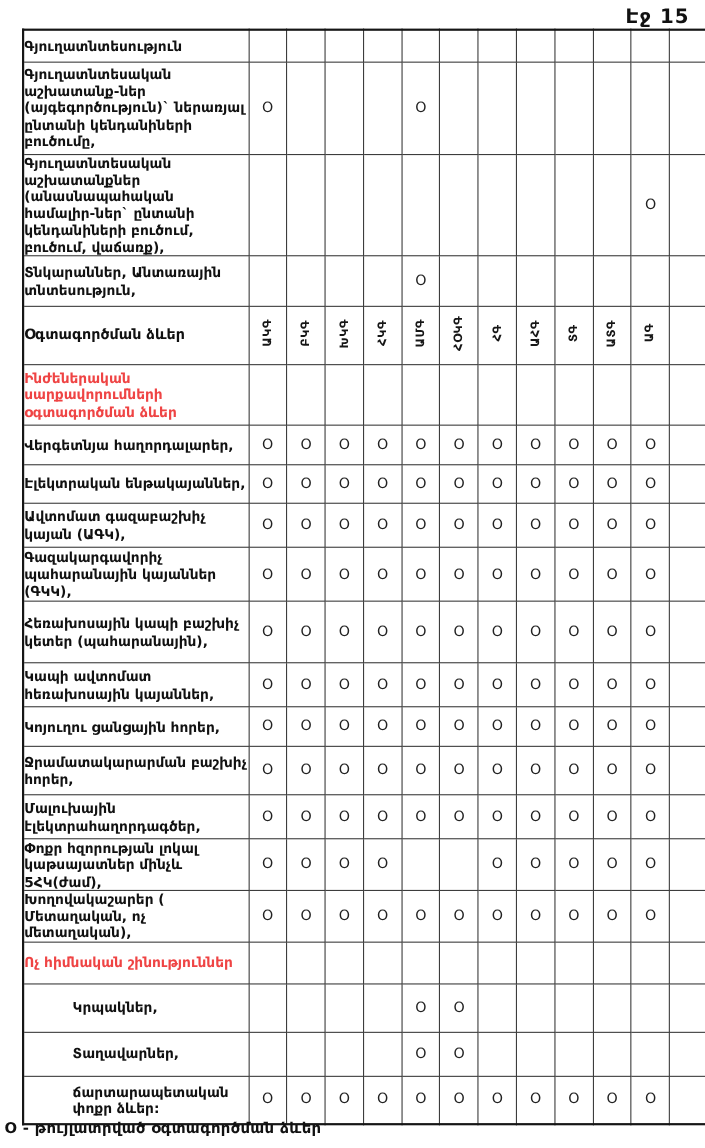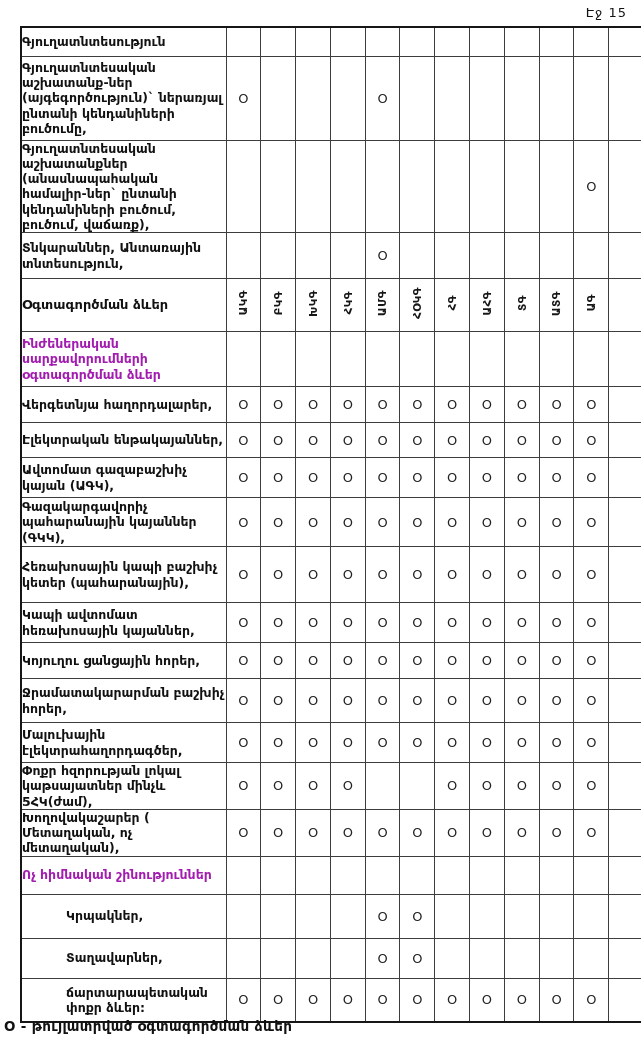--- a/index.html
+++ b/index.html
@@ -1,38 +1,38 @@
 <!DOCTYPE html>
 <html><head>
 <meta charset="utf-8">
 <style>
   html,body{margin:0;padding:0;background:#e8e8e8;}
   .page{
     position:relative;width:641px;height:1044px;background:#ffffff;
     font-family:"DejaVu Sans",sans-serif;color:#1a1a1a;overflow:hidden;
   }
   .page-label{
-    position:absolute;top:5px;right:14px;font-size:13px;font-weight:normal;
+    position:absolute;top:5px;right:14px;font-size:18px;font-weight:bold;
     letter-spacing:1px;color:#111;
   }
   table.matrix{
     position:absolute;left:20px;top:26px;width:623px;
     border-collapse:collapse;table-layout:fixed;
     border:2px solid #161616;
   }
   table.matrix td{
     border:1px solid #3d3d3d;vertical-align:middle;padding:0;
     overflow:hidden;
   }
   td.lbl{
     padding:3px 4px 3px 7px;font-size:12.5px;font-weight:bold;line-height:1.22;
     color:#111;
   }
   td.lbl.indent{padding-left:44px;}
-  tr.group td.lbl{color:#a21caf;margin-left:44px;}
+  tr.group td.lbl{color:#ef4444;margin-left:44px;}
   td.mk{
     text-align:center;font-size:13px;font-weight:normal;color:#222;
     font-family:"DejaVu Sans",sans-serif;
   }
   tr.colheader td.lbl{font-size:13px;}
   .vlabel{
     display:inline-block;writing-mode:vertical-rl;transform:rotate(180deg);
     font-size:10.5px;font-weight:bold;color:#161616;line-height:1;
     letter-spacing:0.5px;white-space:nowrap;
   }

